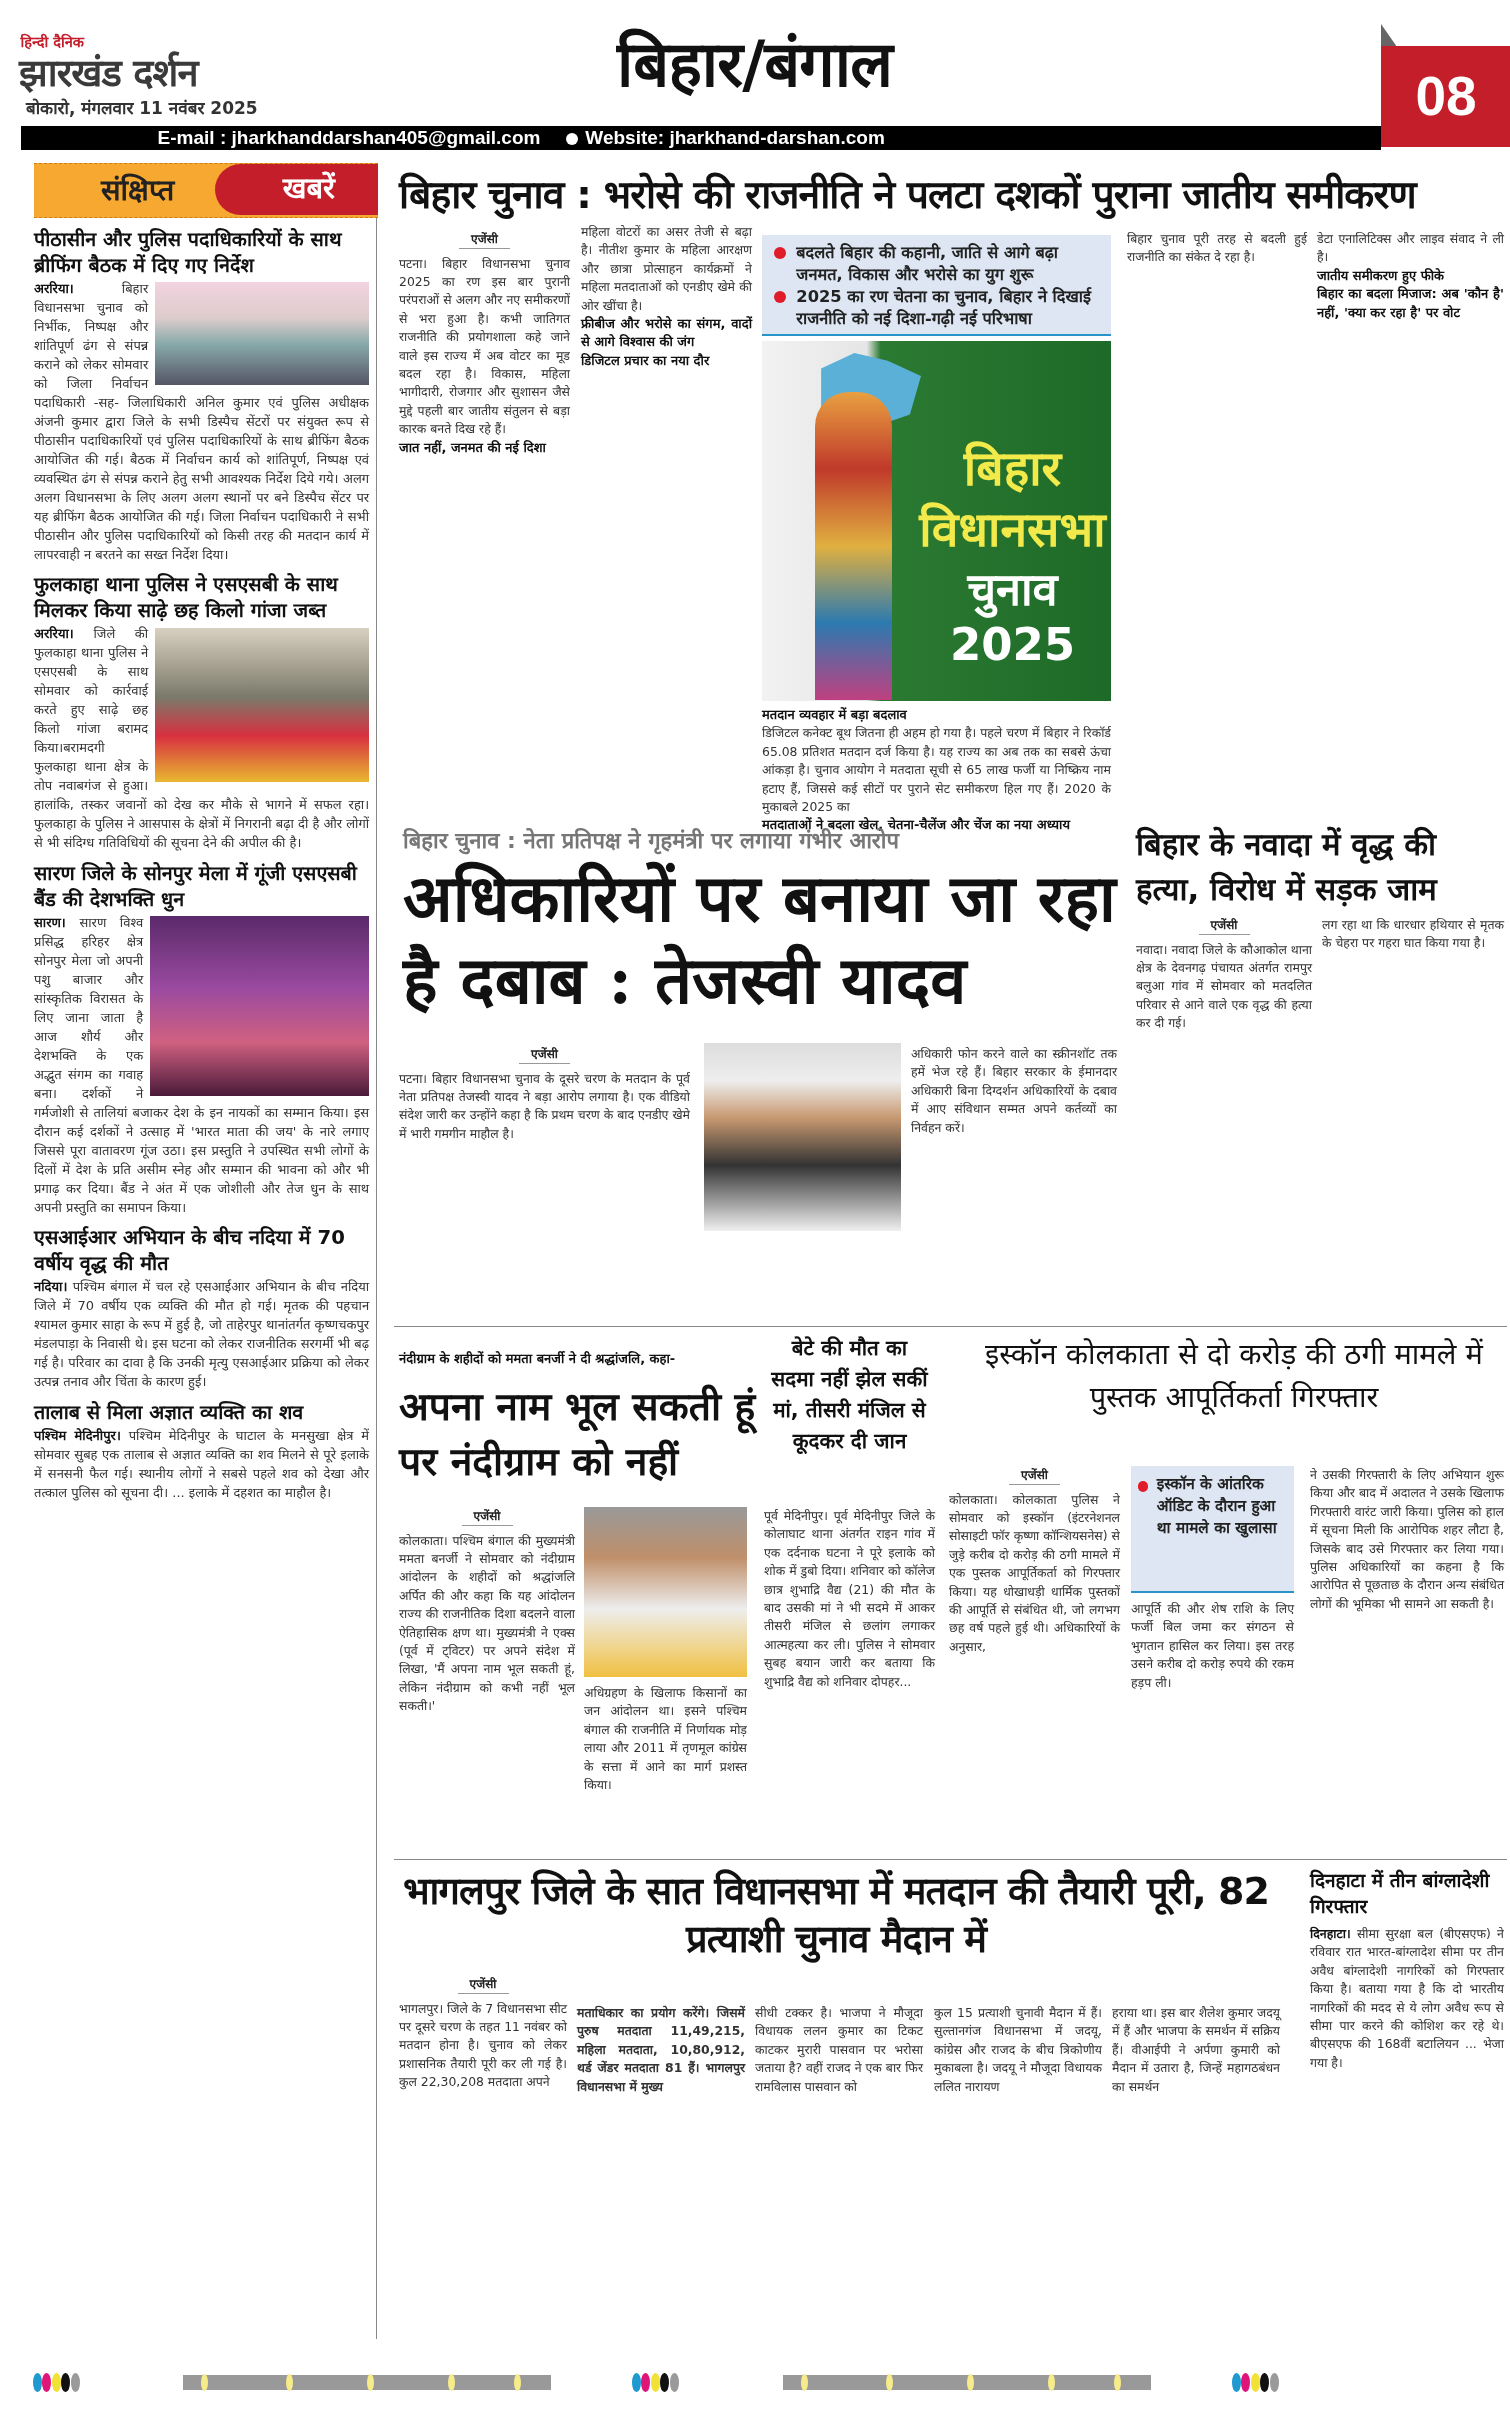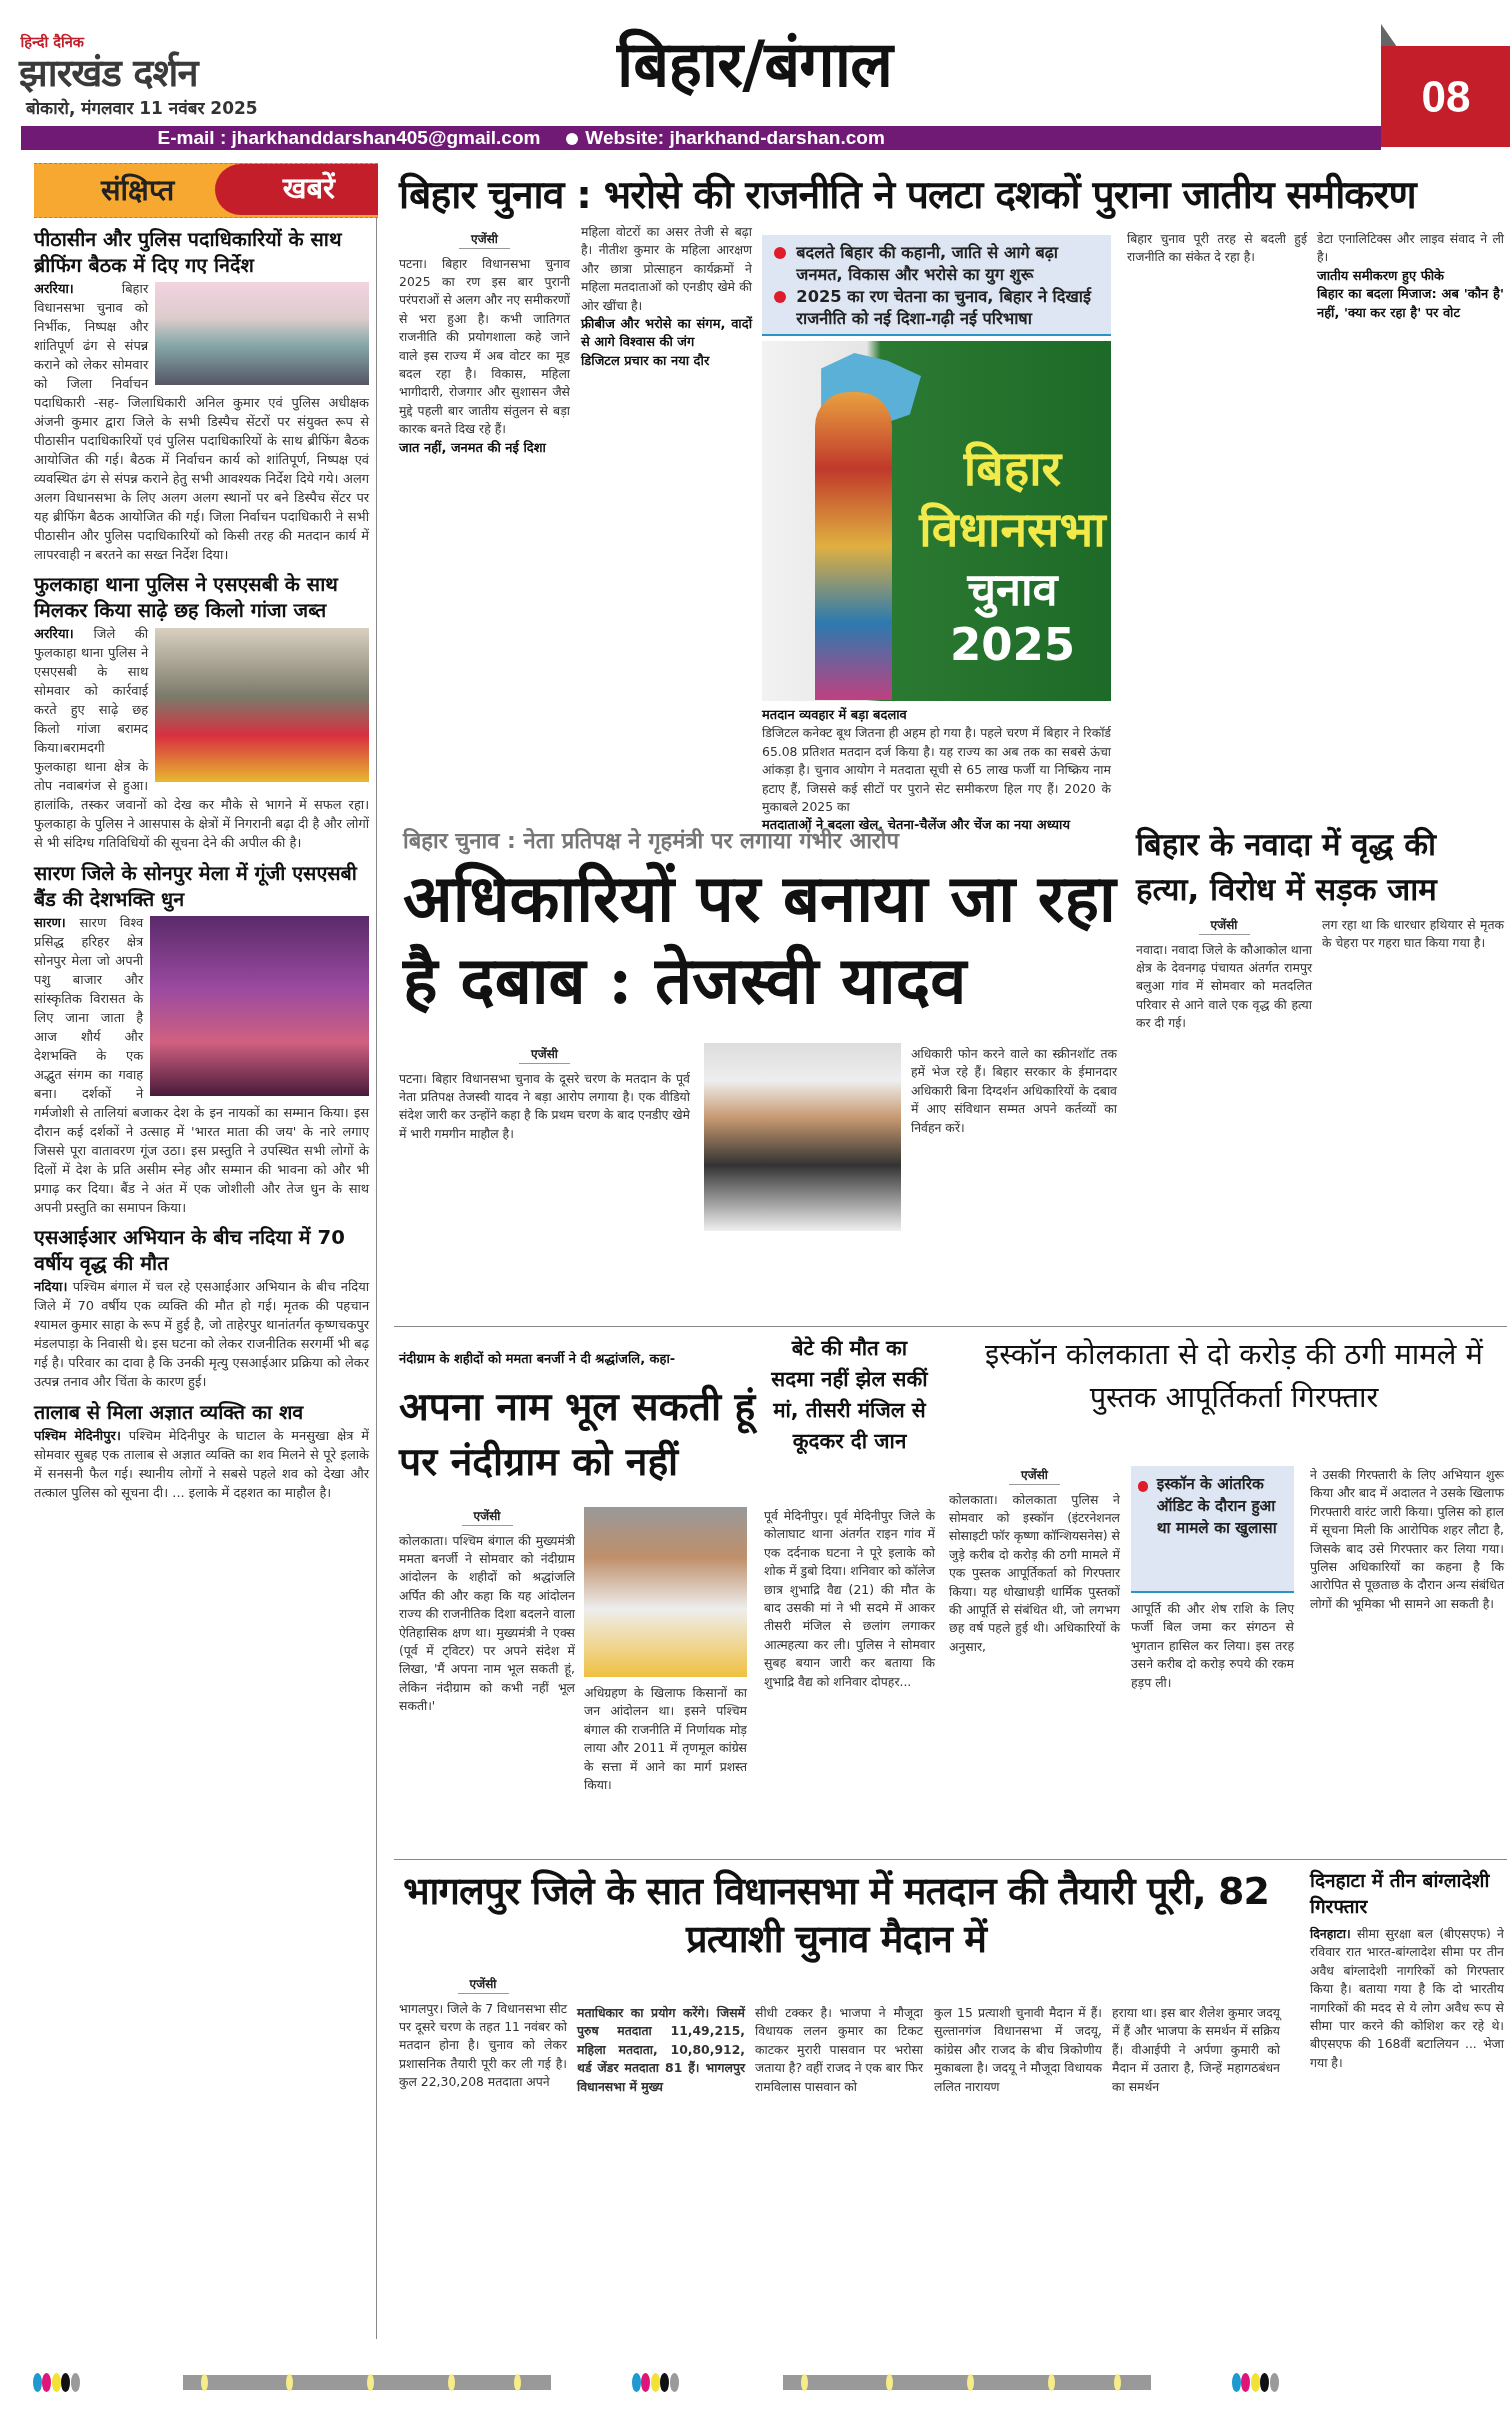--- a/index.html
+++ b/index.html
@@ -6,22 +6,22 @@
   html, body { width: 1511px; height: 2426px; background: #fff; overflow: hidden; }
   body { font-family: "DejaVu Sans", sans-serif; color: #222; position: relative; }
   .abs { position: absolute; }
 
   
   .mast-small { left: 20.6px; top: 31px; font-size: 14.6px; color: #c41e2b; font-weight: bold; }
   .mast-name { left: 19px; top: 45px; font-size: 38px; font-weight: bold; color: #3a3a3a; letter-spacing: -0.9px; }
   .mast-date { left: 26px; top: 96px; font-size: 17px; font-weight: bold; color: #333; }
   .section-title { left: 617px; top: 19px; font-size: 63px; font-weight: bold; color: #111; letter-spacing: -0.9px; font-family: "DejaVu Serif", serif; }
   .page-num-tab { left: 1381px; top: 24px; width: 15.4px; height: 22px; background: #666; clip-path: polygon(0 0, 100% 100%, 0 100%); }
-  .page-num { left: 1381px; top: 46px; width: 130px; height: 101px; background: #c41e2b; color: #fff; font-size: 44px; font-weight: bold; text-align: center; line-height: 101px; font-family: "Liberation Sans", sans-serif; }
-  .red-bar { left: 20.6px; top: 126px; width: 1360px; height: 24px; background: #701a75; color: #fff; font-family: "Liberation Sans", sans-serif; font-size: 19px; font-weight: bold; line-height: 24px; padding-left: 137px; display: flex; gap: 26px; }
+  .page-num { left: 1381px; top: 46px; width: 130px; height: 101px; background: #c41e2b; color: #fff; font-size: 55px; font-weight: bold; text-align: center; line-height: 101px; font-family: "Liberation Sans", sans-serif; }
+  .red-bar { left: 20.6px; top: 126px; width: 1360px; height: 24px; background: #000000; color: #fff; font-family: "Liberation Sans", sans-serif; font-size: 19px; font-weight: bold; line-height: 24px; padding-left: 137px; display: flex; gap: 26px; }
   .red-bar .dot { display: inline-block; width: 12px; height: 12px; background: #fff; border-radius: 50%; margin-right: 6.9px; vertical-align: middle; }
 
   
   .left-col { left: 34px; top: 163px; width: 343px; height: 2176px; border-right: 1.7px solid #888; padding-right: 6.9px; }
   .brief-banner { width: 344px; height: 55px; background: #f6a830; position: relative; border-top: 1.7px dashed #c9801a; border-bottom: 1.7px dashed #c9801a; }
   .brief-banner .left-text { position: absolute; left: 67px; top: 5.1px; font-size: 29px; font-weight: bold; color: #222; }
   .brief-banner .right-shape { position: absolute; right: 0; top: 0; width: 163px; height: 51px; background: #c41e2b; border-radius: 51px 0 0 51px; }
   .brief-banner .right-text { position: absolute; right: 43px; top: 3.4px; font-size: 29px; font-weight: bold; color: #fff; }
   .brief h3 { font-size: 19.7px; font-weight: bold; line-height: 26px; margin-top: 8.6px; color: #111; }
   .brief p { font-size: 13px; line-height: 19px; color: #333; text-align: justify; }

